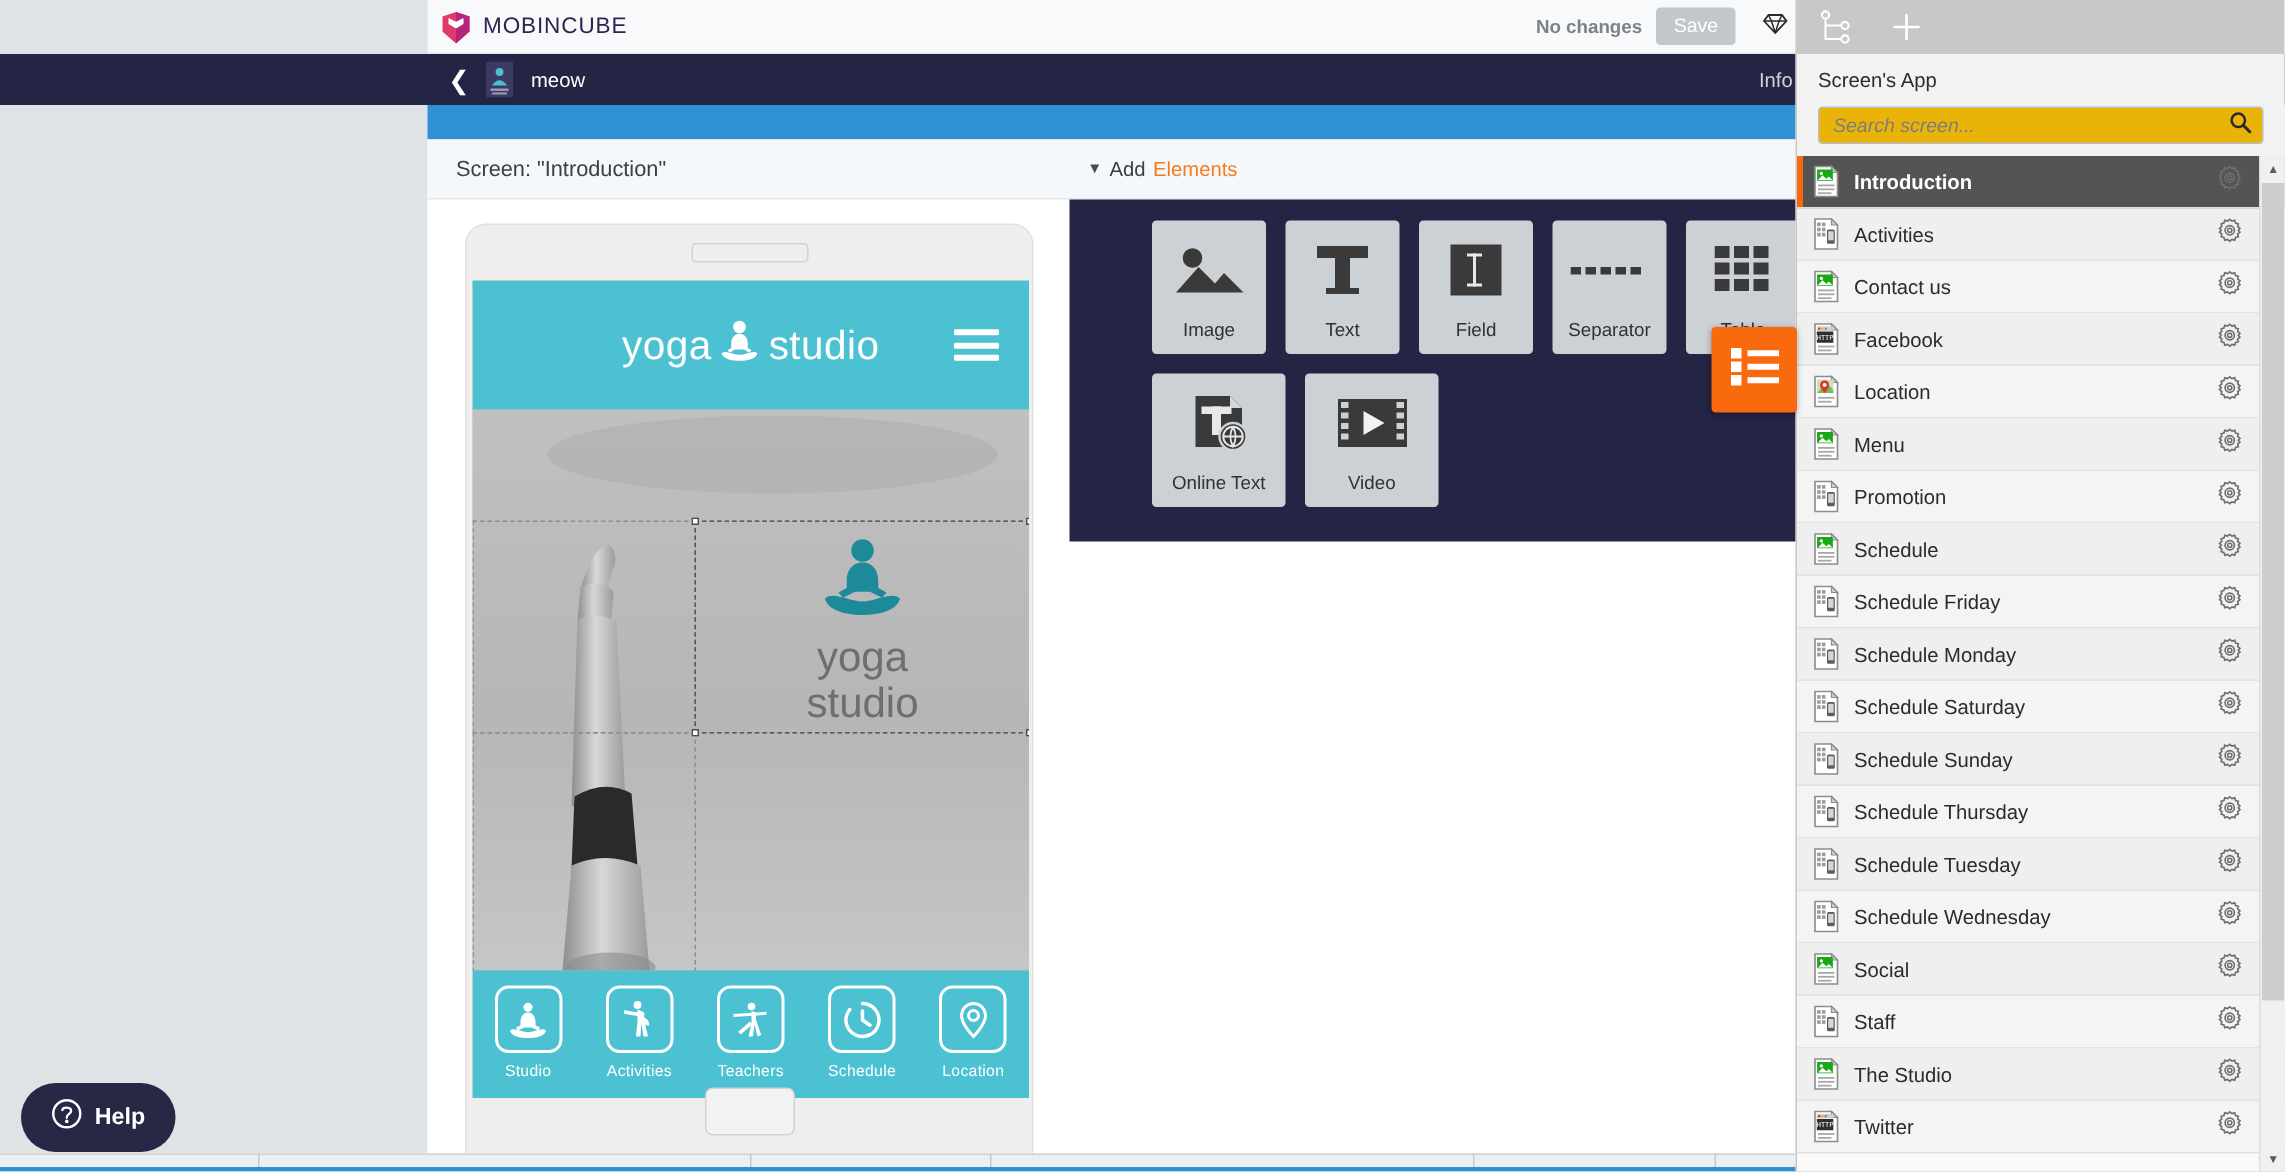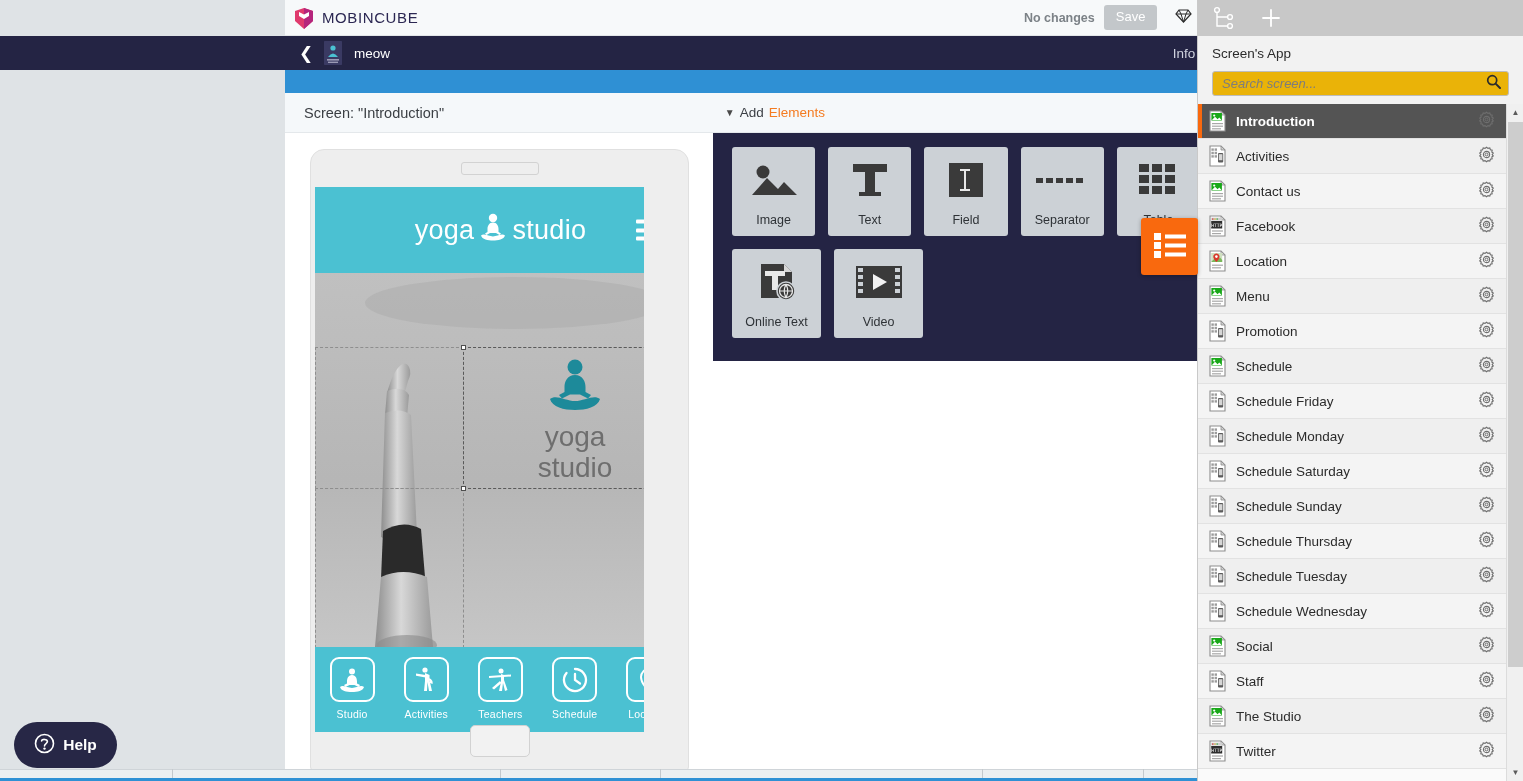--- a/index.html
+++ b/index.html
@@ -91,21 +91,21 @@
   }
   #add-caret{ color:#4a4a4a; font-size:10px; }
   #add-word{ color:#3b3f44; }
   #elements-word{ color:#f47b20; }
 
   
   #palette{
     position:absolute; left:713px; top:133px; width:487px; height:228px;
     background:#242444; padding:14px 0 0 19px;
   }
-  .pal-row{ display:flex; gap:13px; margin-bottom:13px; }
+  .pal-row{ display:flex; gap:13px; margin-bottom:13px;margin-left:36px; }
   .pal-tile{
     width:89px; height:89px; background:#ccd1d6; border-radius:3px;
     display:flex; flex-direction:column; align-items:center; justify-content:flex-end;
     padding-bottom:9px; cursor:pointer; position:relative;
   }
   .pal-tile .glyph{
     flex:1 1 auto; display:flex; align-items:center; justify-content:center;
     width:100%;
   }
   .pal-tile .plabel{ font-size:12.5px; color:#2e3236; }
@@ -122,21 +122,21 @@
     position:absolute; left:310px; top:149px; width:379px; height:622px;
     background:#eeeeee; border-radius:14px 14px 4px 4px;
     border:1px solid #e0e0e0;
   }
   #phone-speaker{
     position:absolute; left:50%; top:12px; transform:translateX(-50%);
     width:78px; height:13px; border:1px solid #d2d2d2; border-radius:3px;
     background:#eeeeee;
   }
   #phone-screen{
-    position:absolute; left:4px; top:37px; width:329px; height:545px;
+    position:absolute; left:4px; top:37px; width:371px; height:545px;
     overflow:hidden; background:#b9b9b9;
   }
   #phone-home{
     position:absolute; left:50%; bottom:13px; transform:translateX(-50%);
     width:60px; height:32px; border:1px solid #d2d2d2; border-radius:5px;
     background:#f2f2f2;
   }
   #ph-header{
     position:absolute; left:0; top:0; width:371px; height:86px;
     background:#4bc1d2; display:flex; align-items:center; justify-content:center;

